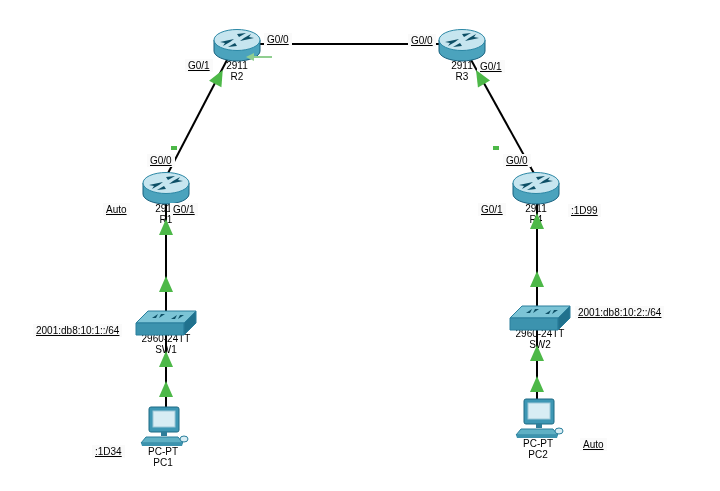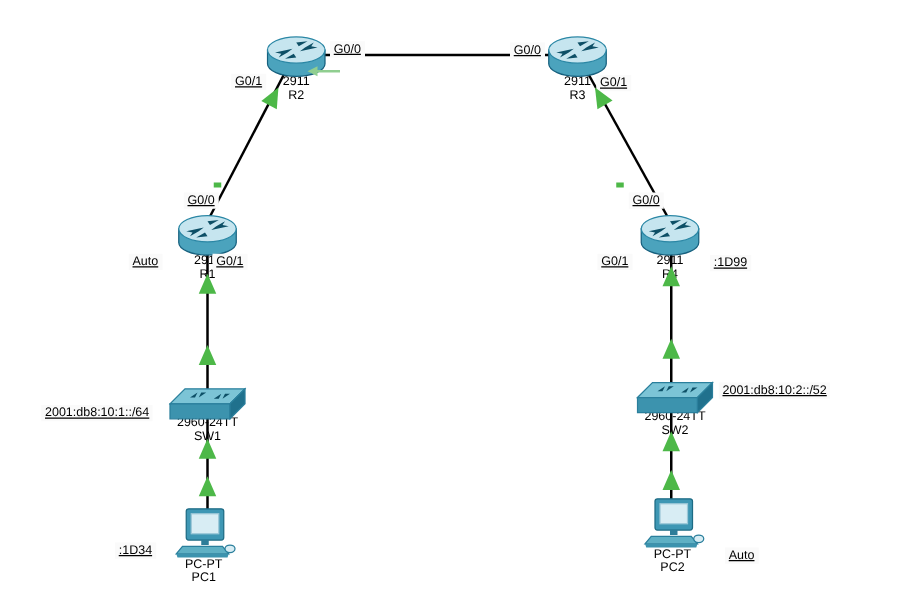--- a/index.html
+++ b/index.html
@@ -164,22 +164,22 @@
   <span class="port-label" style="left:408px;top:34px">G0/0</span>
   <span class="port-label" style="left:477px;top:60px">G0/1</span>
   <span class="port-label" style="left:147px;top:154px">G0/0</span>
   <span class="port-label" style="left:170px;top:203px">G0/1</span>
   <span class="port-label" style="left:503px;top:154px">G0/0</span>
   <span class="port-label" style="left:478px;top:203px">G0/1</span>
 
   <span class="note" style="left:103px;top:203px">Auto</span>
   <span class="note" style="left:568px;top:204px">:1D99</span>
   <span class="note" style="left:33px;top:324px">2001:db8:10:1::/64</span>
-  <span class="note" style="left:575px;top:306px">2001:db8:10:2::/52</span>
-  <span class="note" style="left:92px;top:434px">:1D34</span>
+  <span class="note" style="left:575px;top:306px">2001:db8:10:2::/64</span>
+  <span class="note" style="left:92px;top:445px">:1D34</span>
   <span class="note" style="left:580px;top:438px">Auto</span>
 
   <svg class="layer overlay">
 
     <polygon class="la" points="159,235 166,219 173,235"></polygon>
     <polygon class="la" points="159,292 166,276 173,292"></polygon>
     <polygon class="la" points="159,367 166,351 173,367"></polygon>
     <polygon class="la" points="159,397 166,381 173,397"></polygon>
     <polygon class="la" points="530,229 537,213 544,229"></polygon>
     <polygon class="la" points="530,287 537,271 544,287"></polygon>

